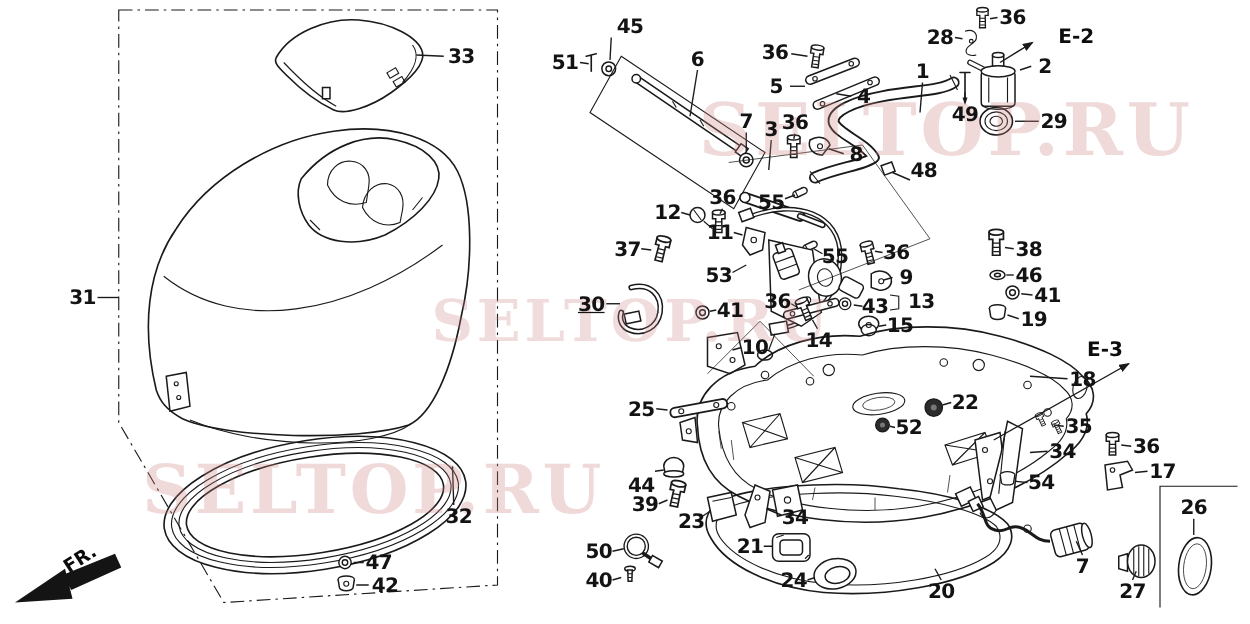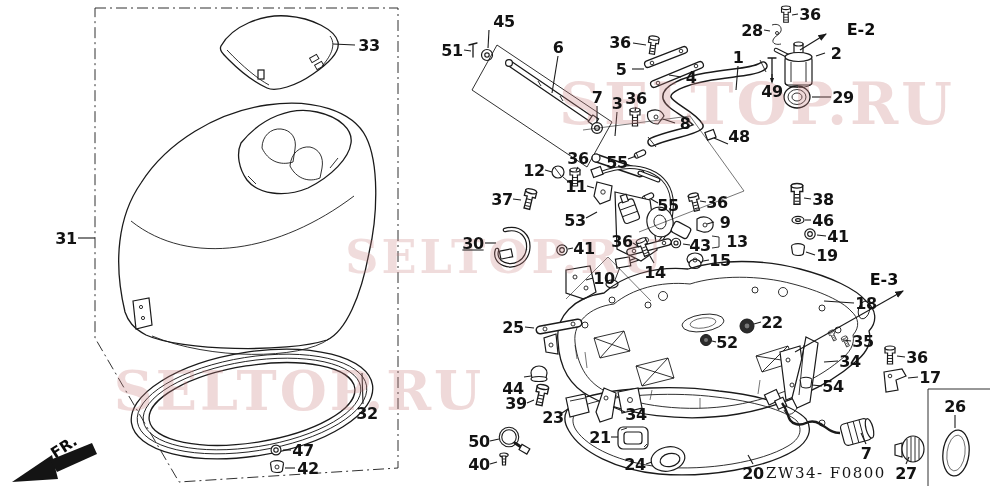--- a/index.html
+++ b/index.html
@@ -526,16 +526,15 @@
       <div class="plabel" style="left: 635px; top: 464px;">24</div>
       <div class="plabel" style="left: 479px; top: 441px;">50</div>
       <div class="plabel" style="left: 479px; top: 464px;">40</div>
       <div class="plabel" style="left: 866px; top: 453px;">7</div>
       <div class="plabel" style="left: 906px; top: 473px;">27</div>
       <div class="plabel" style="left: 753px; top: 473px;">20</div>
       <div class="sref" style="left: 849px; top: 29px; margin-left: 12px;">E-2</div>
       <div class="sref" style="left: 884px; top: 279px;">E-3</div>
     </div>
 
-  <div class="code" style="left:826px;top:473px;">ZW34- F0800</div>
 
   <div class="fr">FR.</div>
 </div>
 
 </body></html>

